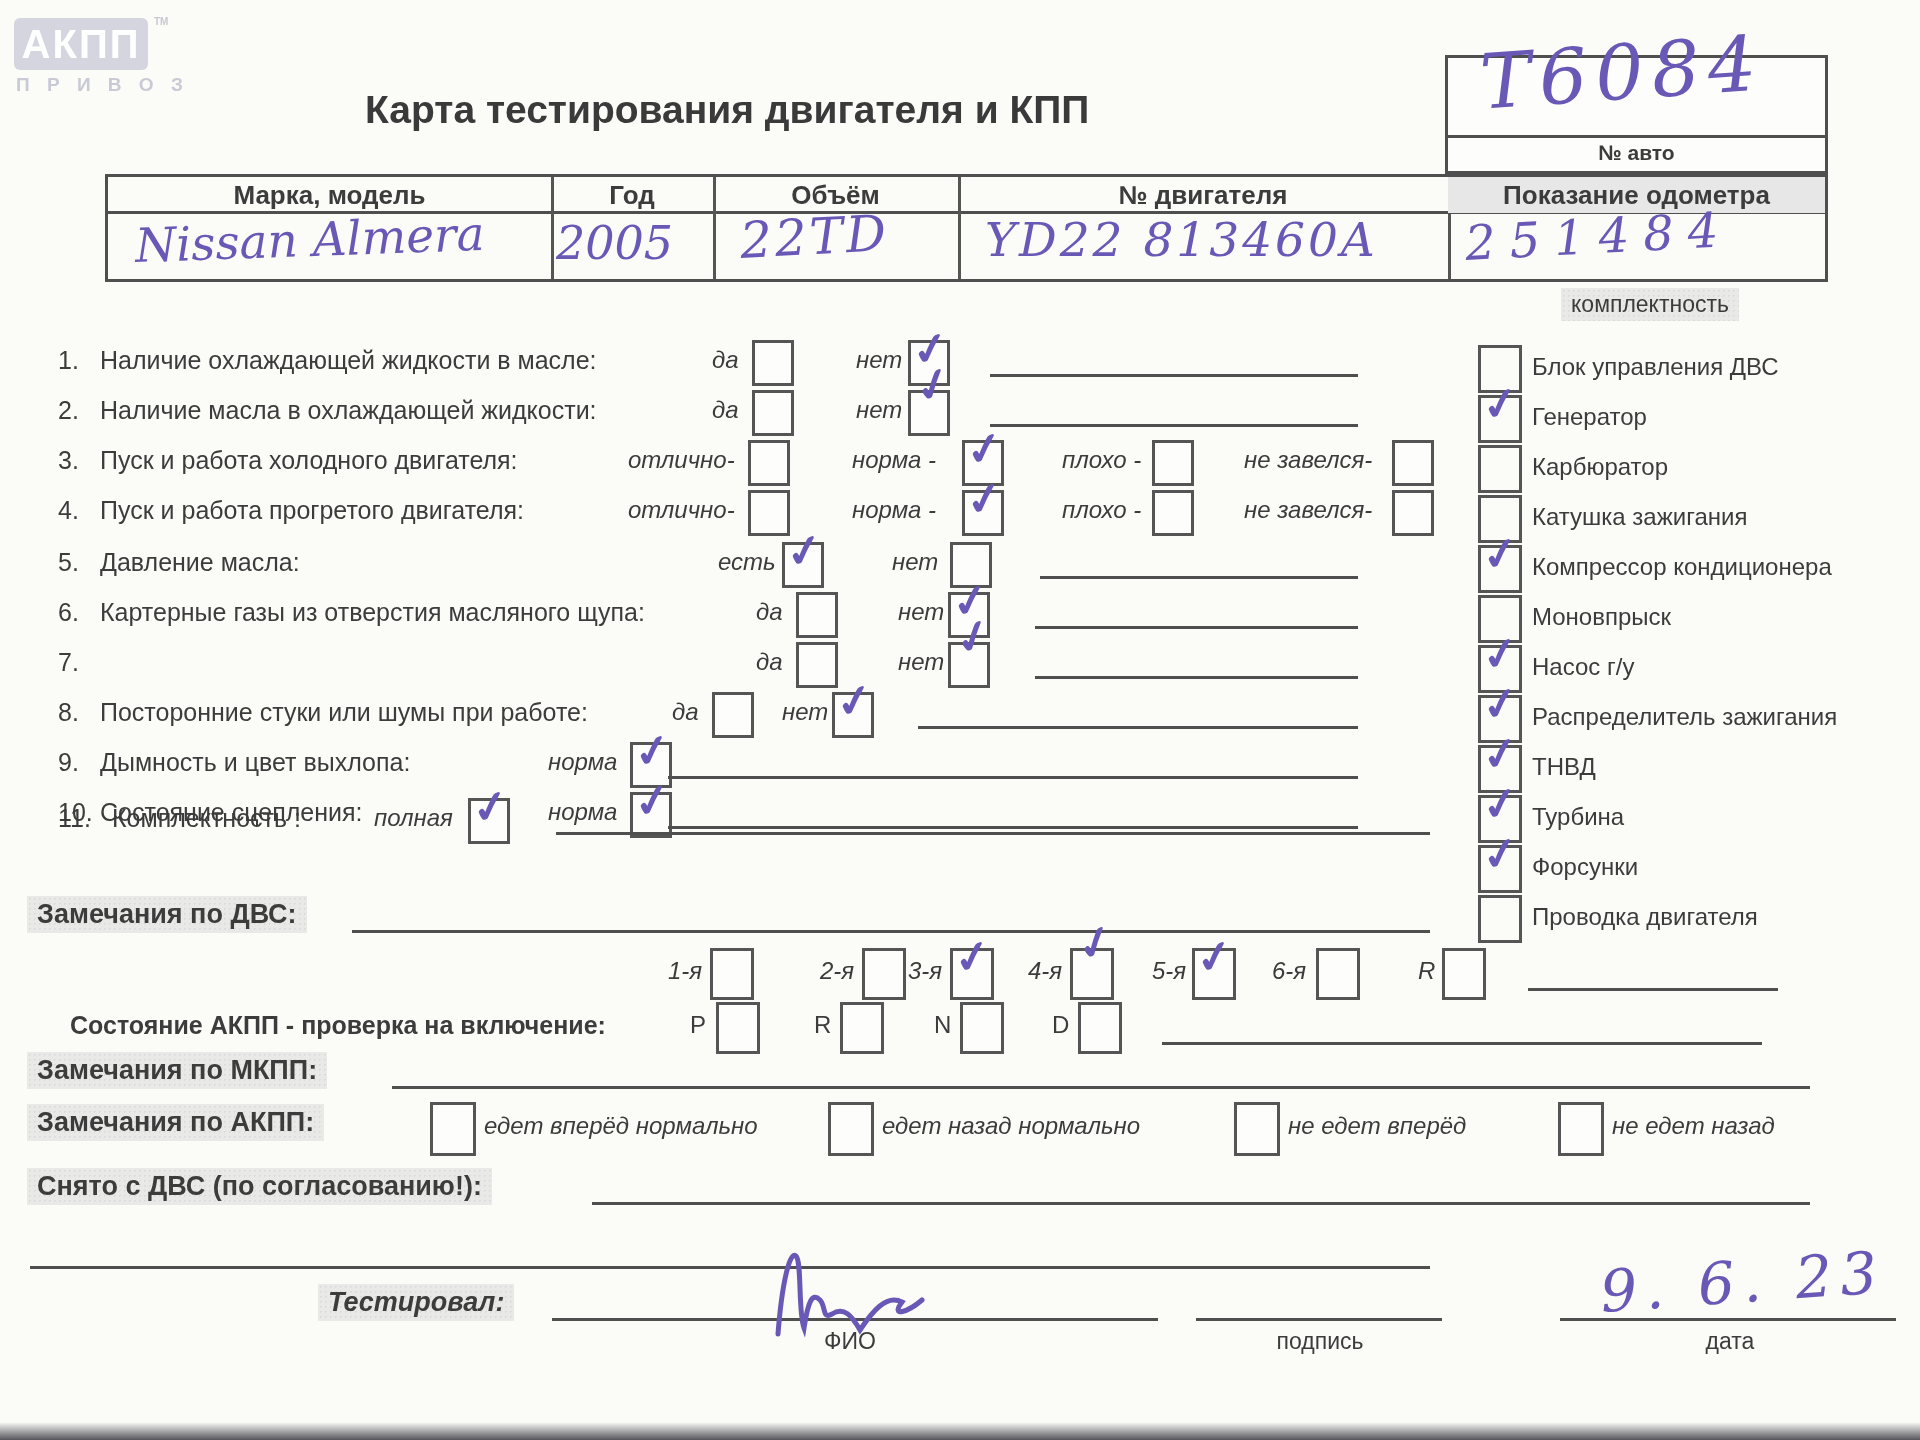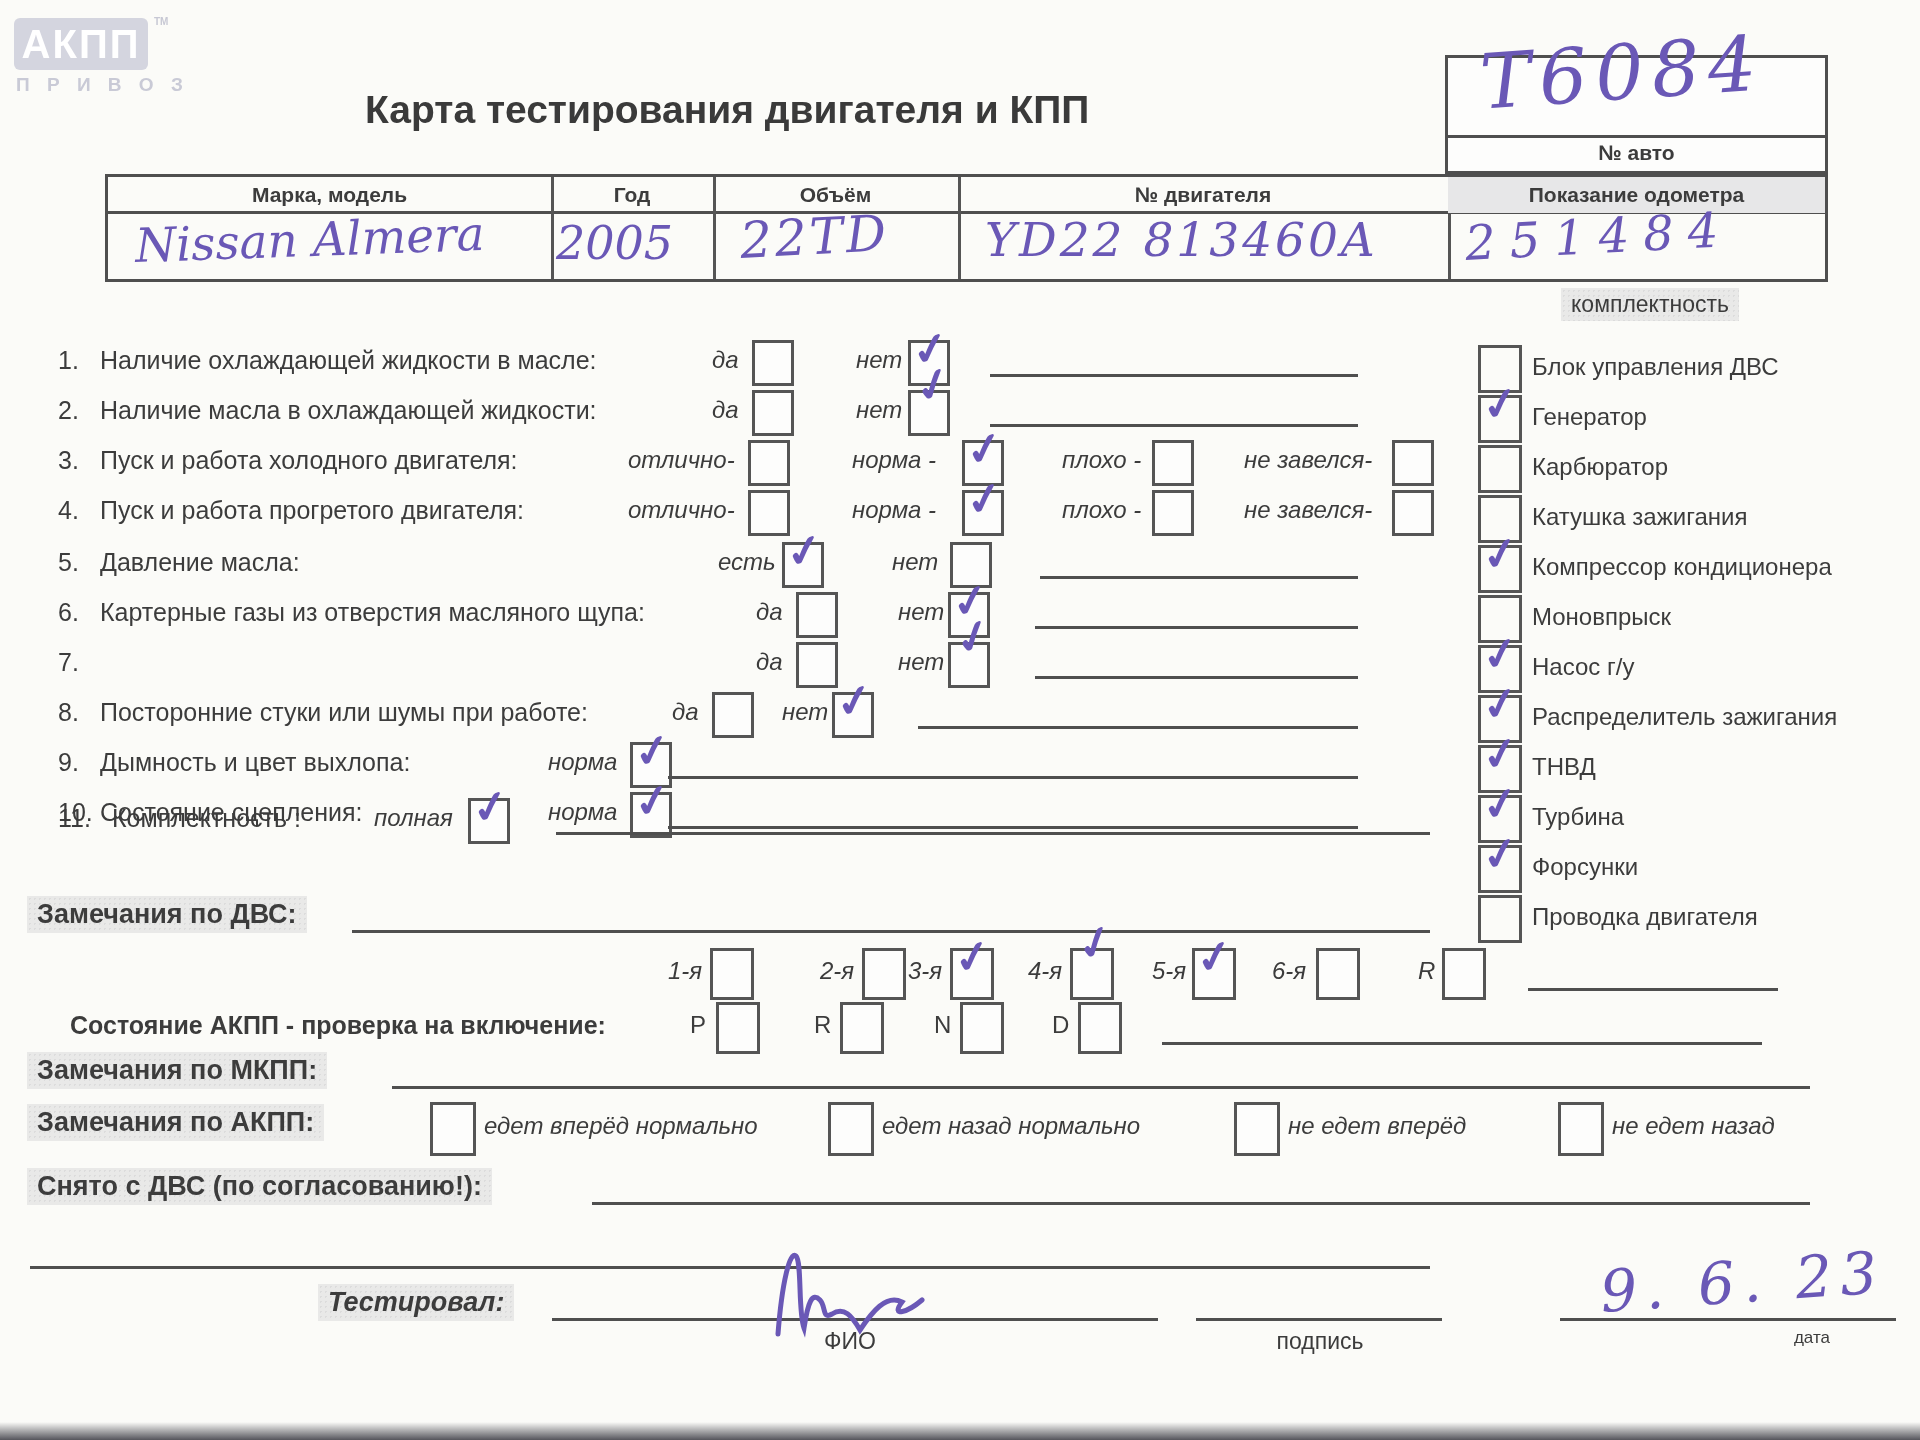--- a/index.html
+++ b/index.html
@@ -14,21 +14,21 @@
   .ln{position:absolute;height:0;border-bottom:3px solid #4f4f4f;}
   .chk{position:absolute;top:-16px;left:1px;font-size:44px;line-height:1;color:#6a58b6;
        font-family:"DejaVu Serif",serif;font-weight:bold;transform:rotate(-10deg);}
   .chk2{top:-30px;left:4px;transform:rotate(-18deg);}
   .ink{position:absolute;color:#6a58b6;font-family:"DejaVu Serif",serif;font-style:italic;white-space:nowrap;}
   .shade{display:inline-block;background:#e9e9e8;padding:3px 10px;
          background-image:radial-gradient(#dcdcdc 1px,transparent 1px);background-size:5px 5px;}
   .sect{position:absolute;font-size:27px;font-weight:bold;white-space:nowrap;}
   .crow{position:absolute;left:0;width:1920px;height:46px;}
   .crlabel{position:absolute;left:1532px;font-size:24px;line-height:46px;white-space:nowrap;}
-  .th{position:absolute;font-size:21px;font-weight:bold;text-align:center;line-height:36px;}
+  .th{position:absolute;font-size:26px;font-weight:bold;text-align:center;line-height:36px;}
   .vline{position:absolute;width:0;border-left:3px solid #555;}
 </style>
 </head>
 <body>
 
 <div class="page">
 
   <div class="abs" style="left:14px;top:10px;width:200px;height:90px;">
     <div class="abs" style="left:0;top:8px;width:134px;height:52px;background:#d4d5df;border-radius:6px;
          color:#ffffff;font-weight:bold;font-size:40px;line-height:52px;text-align:center;letter-spacing:2px;">АКПП</div>
@@ -334,17 +334,17 @@
 
   <svg class="abs" style="left:760px;top:1242px;" width="260" height="100" viewBox="0 0 260 100">
     <path d="M18,92 C22,40 30,8 36,14 C42,20 38,70 44,86 C48,60 52,50 60,58 C66,64 62,78 72,72
              C84,64 92,74 100,88 C112,70 126,52 142,60 C130,76 148,70 162,58" fill="none" stroke="#6a58b6" stroke-width="5" stroke-linecap="round"></path>
   </svg>
 
   <div class="ln" style="left:1196px;top:1318px;width:246px;"></div>
   <div class="abs" style="left:1220px;top:1328px;width:200px;text-align:center;font-size:23px;">подпись</div>
 
   <div class="ln" style="left:1560px;top:1318px;width:336px;"></div>
-  <div class="abs" style="left:1630px;top:1328px;width:200px;text-align:right;font-size:17px;">дата</div>
+  <div class="abs" style="left:1630px;top:1328px;width:200px;text-align:center;font-size:23px;">дата</div>
   <div class="ink" style="left:1600px;top:1248px;font-size:58px;letter-spacing:8px;transform:rotate(-4deg);">9. 6. 23</div>
 
   <div class="abs" style="left:0;top:1422px;width:1920px;height:18px;background:linear-gradient(to bottom,rgba(110,110,118,0),#55555c);"></div>
 </div>
 
 </body></html>

